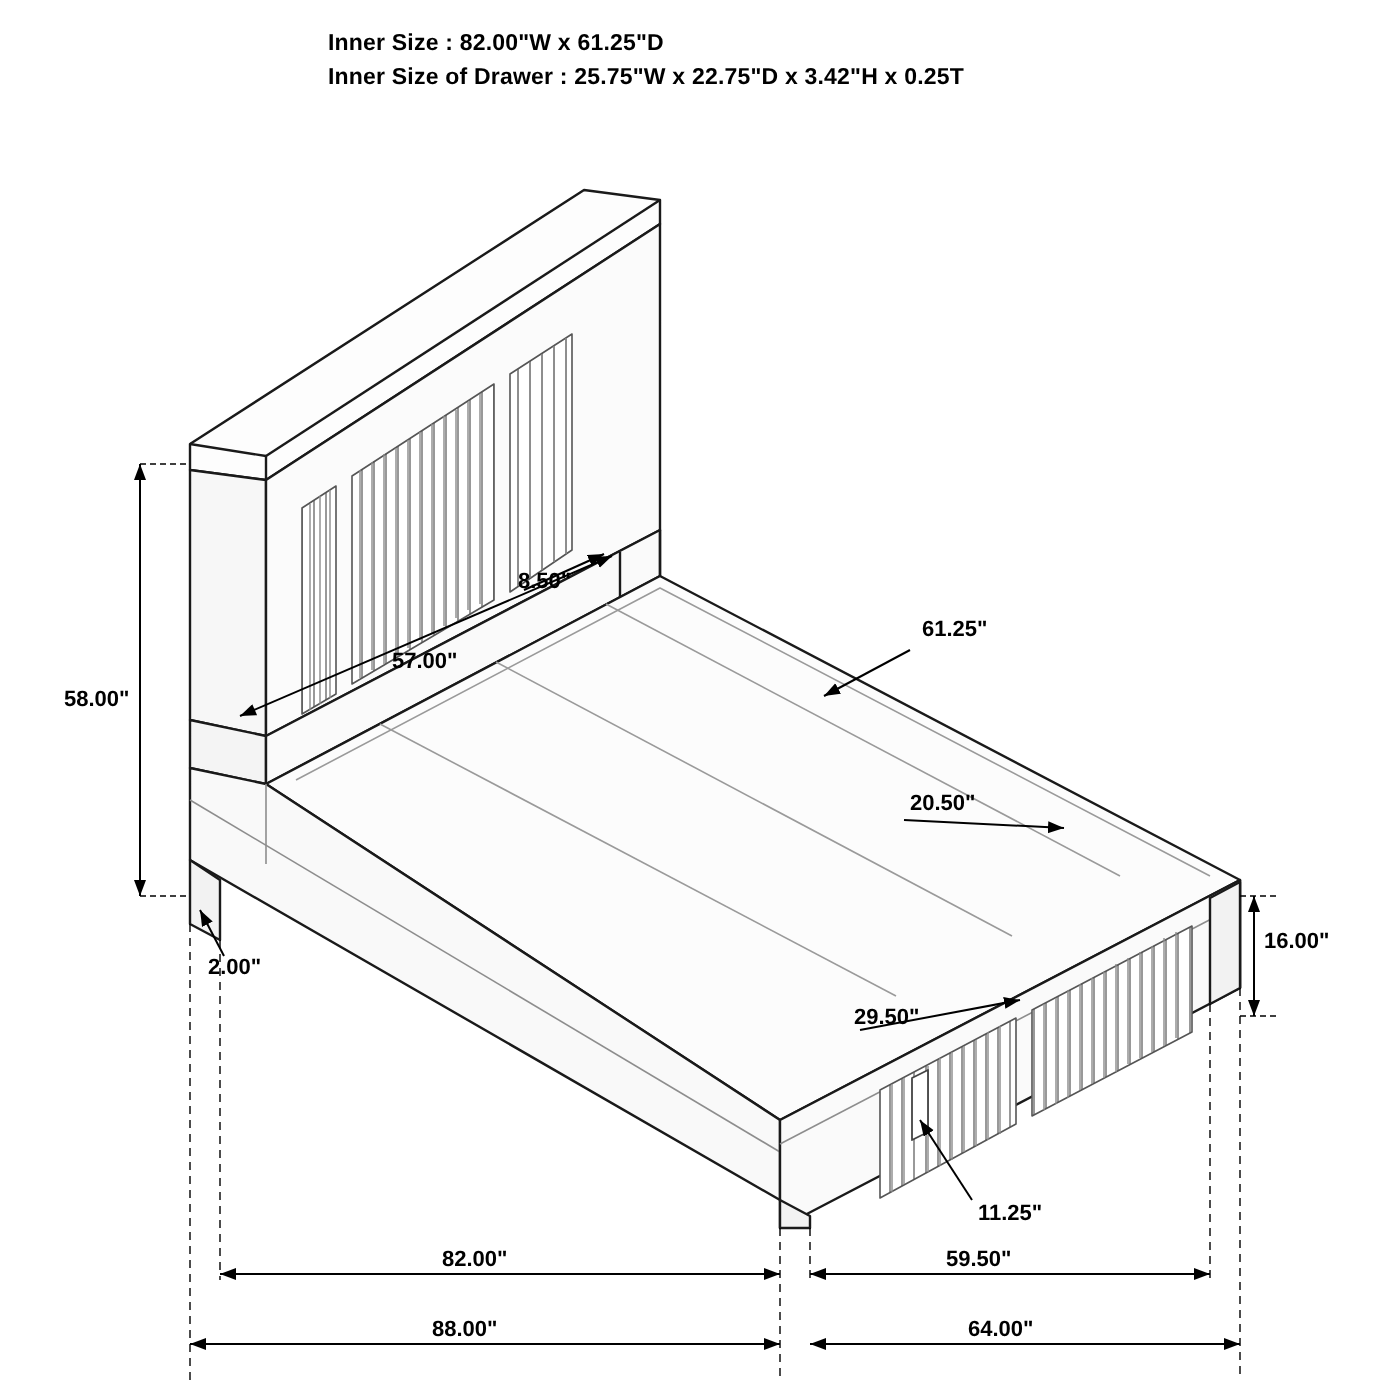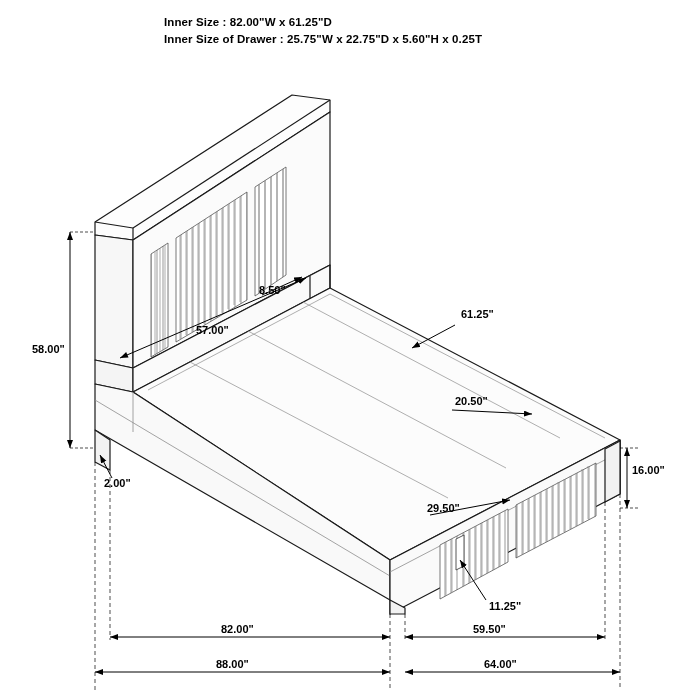--- a/index.html
+++ b/index.html
@@ -45,21 +45,21 @@
     fill: #000000;
   }
 </style>
 </head>
 <body>
 
 <div id="root">
 
   <div class="header">
     <div>Inner Size : 82.00"W x 61.25"D</div>
-    <div>Inner Size of Drawer : 25.75"W x 22.75"D x 5.60"H x 0.25T</div>
+    <div>Inner Size of Drawer : 25.75"W x 22.75"D x 3.42"H x 0.25T</div>
   </div>
 
   <svg class="diagram" viewBox="0 0 700 700">
     <defs>
       <marker id="arrow" markerWidth="9" markerHeight="9" refX="8" refY="3" orient="auto" markerUnits="strokeWidth">
         <path d="M0,0 L8,3 L0,6 z" fill="#000"></path>
       </marker>
       <marker id="arrowStart" markerWidth="9" markerHeight="9" refX="0" refY="3" orient="auto" markerUnits="strokeWidth">
         <path d="M8,0 L0,3 L8,6 z" fill="#000"></path>
       </marker>

